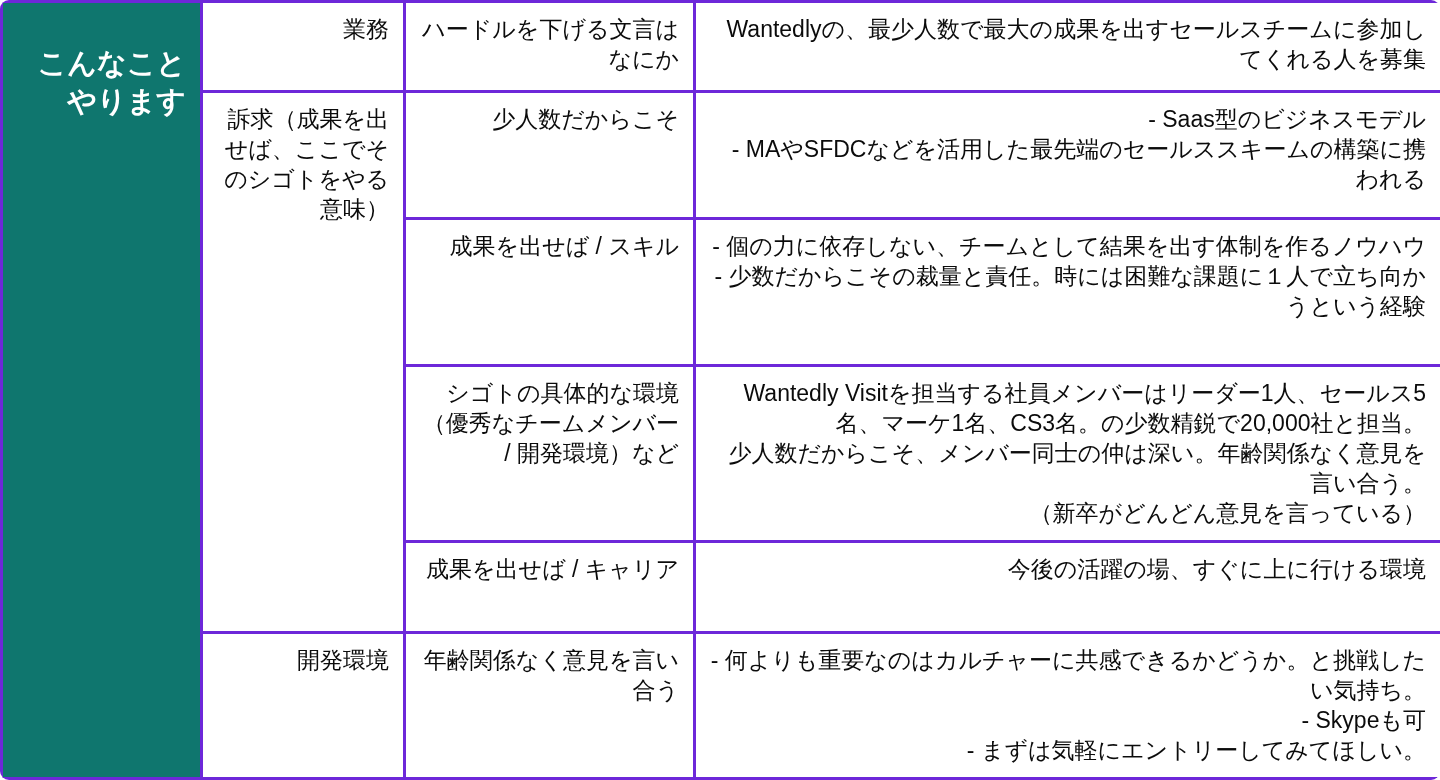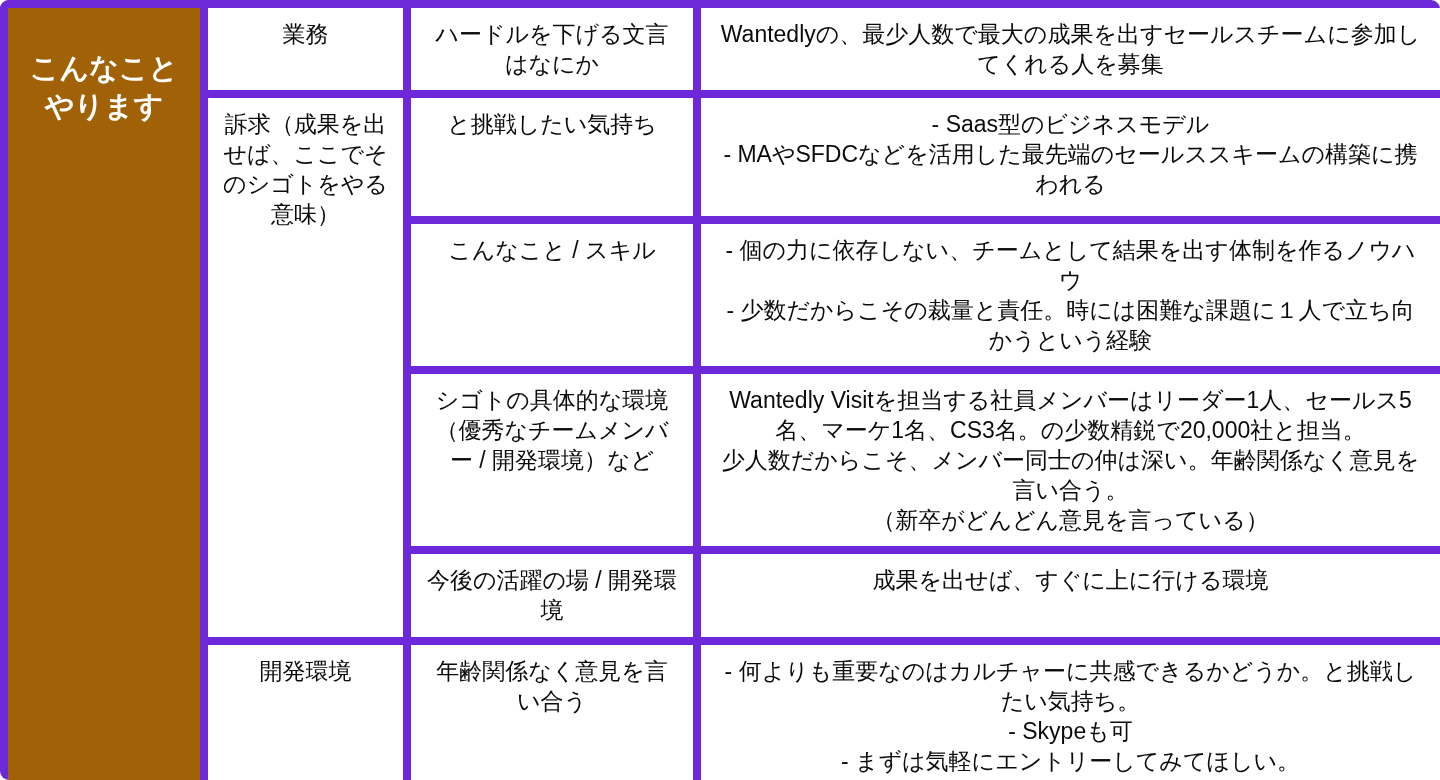--- a/index.html
+++ b/index.html
@@ -17,33 +17,33 @@
     overflow: hidden;
     background: #ffffff;
   }
   table.job-table {
     width: 1440px;
     height: 780px;
     border-collapse: collapse;
     table-layout: fixed;
   }
   table.job-table td {
-    border: 8px solid #6d28d9;
+    border: 3px solid #6d28d9;
     vertical-align: top;
-    text-align: center;
+    text-align: right;
     padding: 11px 14px;
     font-size: 23px;
     line-height: 30px;
     color: #0b0b0b;
     white-space: pre-line;
     overflow: hidden;
     word-break: break-word;
   }
   td.sidebar-cell {
-    background: #a16207;
+    background: #0f766e;
     padding: 16px 20px;
     vertical-align: top;
   }
   .sidebar-title {
     color: #ffffff;
     font-weight: bold;
     font-size: 29px;
     line-height: 38px;
     white-space: pre-line;
   }
@@ -65,38 +65,38 @@
         <td class="sidebar-cell" rowspan="6">
           <div class="sidebar-title">こんなこと
 やります</div>
         </td>
         <td class="cat-cell">業務</td>
         <td class="sub-cell">ハードルを下げる文言はなにか</td>
         <td class="detail-cell">Wantedlyの、最少人数で最大の成果を出すセールスチームに参加してくれる人を募集</td>
       </tr>
       <tr style="height:126px">
         <td class="cat-cell" rowspan="4">訴求（成果を出せば、ここでそのシゴトをやる意味）</td>
-        <td class="sub-cell">と挑戦したい気持ち</td>
+        <td class="sub-cell">少人数だからこそ</td>
         <td class="detail-cell">- Saas型のビジネスモデル
 - MAやSFDCなどを活用した最先端のセールススキームの構築に携われる</td>
       </tr>
       <tr style="height:147px">
-        <td class="sub-cell">こんなこと / スキル</td>
+        <td class="sub-cell">成果を出せば / スキル</td>
         <td class="detail-cell">- 個の力に依存しない、チームとして結果を出す体制を作るノウハウ
 - 少数だからこその裁量と責任。時には困難な課題に１人で立ち向かうという経験</td>
       </tr>
       <tr style="height:173px">
         <td class="sub-cell">シゴトの具体的な環境（優秀なチームメンバー / 開発環境）など</td>
         <td class="detail-cell">Wantedly Visitを担当する社員メンバーはリーダー1人、セールス5名、マーケ1名、CS3名。の少数精鋭で20,000社と担当。
 少人数だからこそ、メンバー同士の仲は深い。年齢関係なく意見を言い合う。
 （新卒がどんどん意見を言っている）</td>
       </tr>
       <tr style="height:91px">
-        <td class="sub-cell">今後の活躍の場 / 開発環境</td>
-        <td class="detail-cell">成果を出せば、すぐに上に行ける環境</td>
+        <td class="sub-cell">成果を出せば / キャリア</td>
+        <td class="detail-cell">今後の活躍の場、すぐに上に行ける環境</td>
       </tr>
       <tr style="height:145px">
         <td class="cat-cell">開発環境</td>
         <td class="sub-cell">年齢関係なく意見を言い合う</td>
         <td class="detail-cell">- 何よりも重要なのはカルチャーに共感できるかどうか。と挑戦したい気持ち。
 - Skypeも可
 - まずは気軽にエントリーしてみてほしい。</td>
       </tr>
     </tbody>
   </table>

